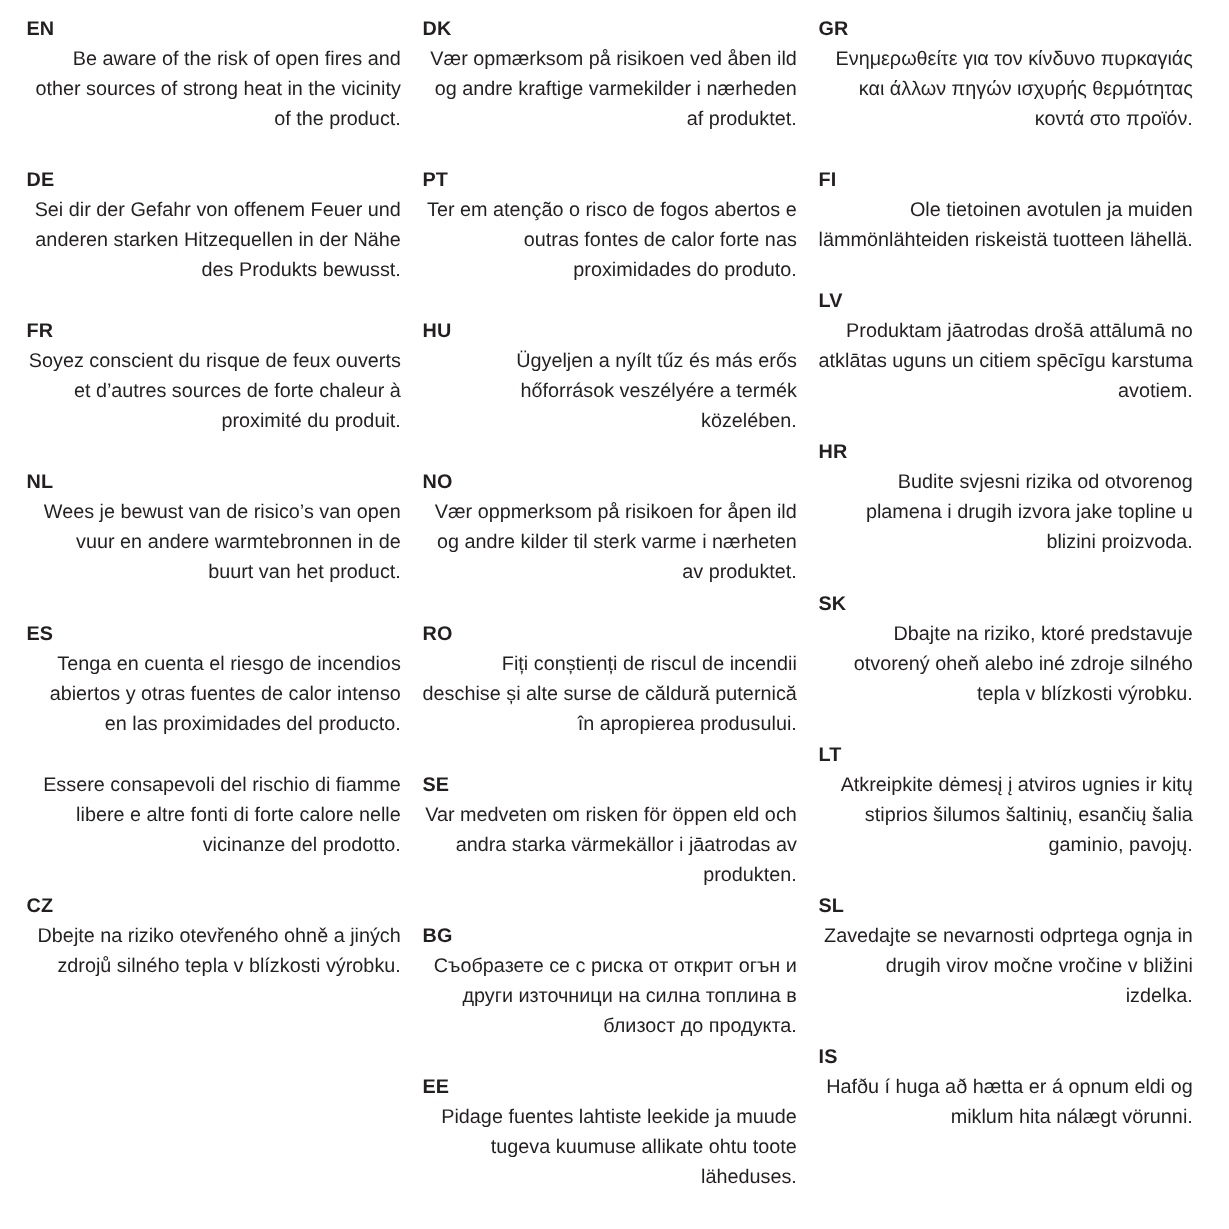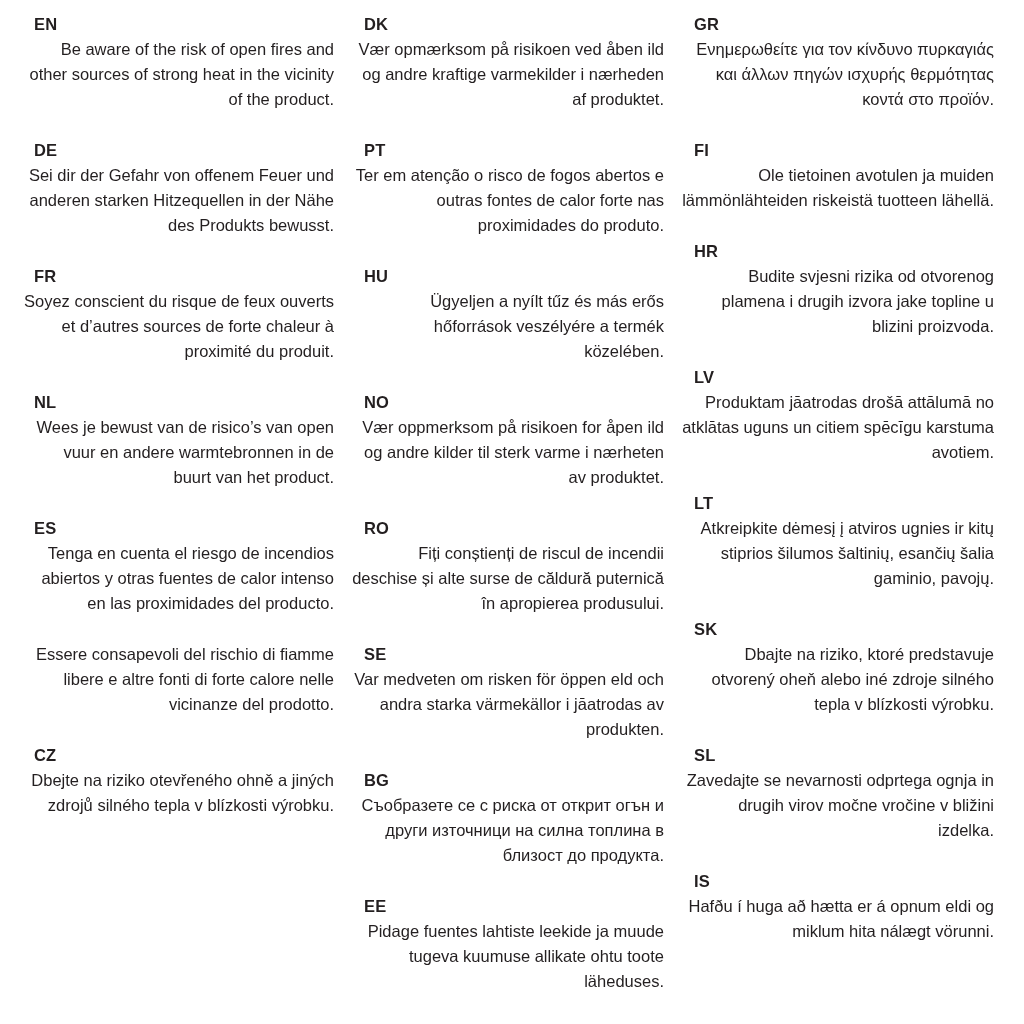--- a/index.html
+++ b/index.html
@@ -25,21 +25,20 @@
     display: block;
   }
   .entry {
     margin-bottom: 26px;
   }
   .lang-code {
     font-weight: 700;
     font-size: 16.5px;
     line-height: 25px;
     letter-spacing: 0.2px;
-    margin-left: 12px;
   }
   .warning-text {
     font-size: 16.5px;
     line-height: 25px;
     text-align: right;
   }
 </style>
 </head>
 <body>
 
@@ -110,34 +109,34 @@
   <div class="col">
       <div class="entry">
         <div class="lang-code">GR</div>
         <div class="warning-text">Ενημερωθείτε για τον κίνδυνο πυρκαγιάς και άλλων πηγών ισχυρής θερμότητας κοντά στο προϊόν.</div>
       </div>
       <div class="entry">
         <div class="lang-code">FI</div>
         <div class="warning-text">Ole tietoinen avotulen ja muiden lämmönlähteiden riskeistä tuotteen lähellä.</div>
       </div>
       <div class="entry">
+        <div class="lang-code">LV</div>
+        <div class="warning-text">Produktam jāatrodas drošā attālumā no atklātas uguns un citiem spēcīgu karstuma avotiem.</div>
+      </div>
+      <div class="entry">
         <div class="lang-code">HR</div>
         <div class="warning-text">Budite svjesni rizika od otvorenog plamena i drugih izvora jake topline u blizini proizvoda.</div>
       </div>
       <div class="entry">
-        <div class="lang-code">LV</div>
-        <div class="warning-text">Produktam jāatrodas drošā attālumā no atklātas uguns un citiem spēcīgu karstuma avotiem.</div>
+        <div class="lang-code">SK</div>
+        <div class="warning-text">Dbajte na riziko, ktoré predstavuje otvorený oheň alebo iné zdroje silného tepla v blízkosti výrobku.</div>
       </div>
       <div class="entry">
         <div class="lang-code">LT</div>
         <div class="warning-text">Atkreipkite dėmesį į atviros ugnies ir kitų stiprios šilumos šaltinių, esančių šalia gaminio, pavojų.</div>
-      </div>
-      <div class="entry">
-        <div class="lang-code">SK</div>
-        <div class="warning-text">Dbajte na riziko, ktoré predstavuje otvorený oheň alebo iné zdroje silného tepla v blízkosti výrobku.</div>
       </div>
       <div class="entry">
         <div class="lang-code">SL</div>
         <div class="warning-text">Zavedajte se nevarnosti odprtega ognja in drugih virov močne vročine v bližini izdelka.</div>
       </div>
       <div class="entry">
         <div class="lang-code">IS</div>
         <div class="warning-text">Hafðu í huga að hætta er á opnum eldi og miklum hita nálægt vörunni.</div>
       </div>
     </div>

